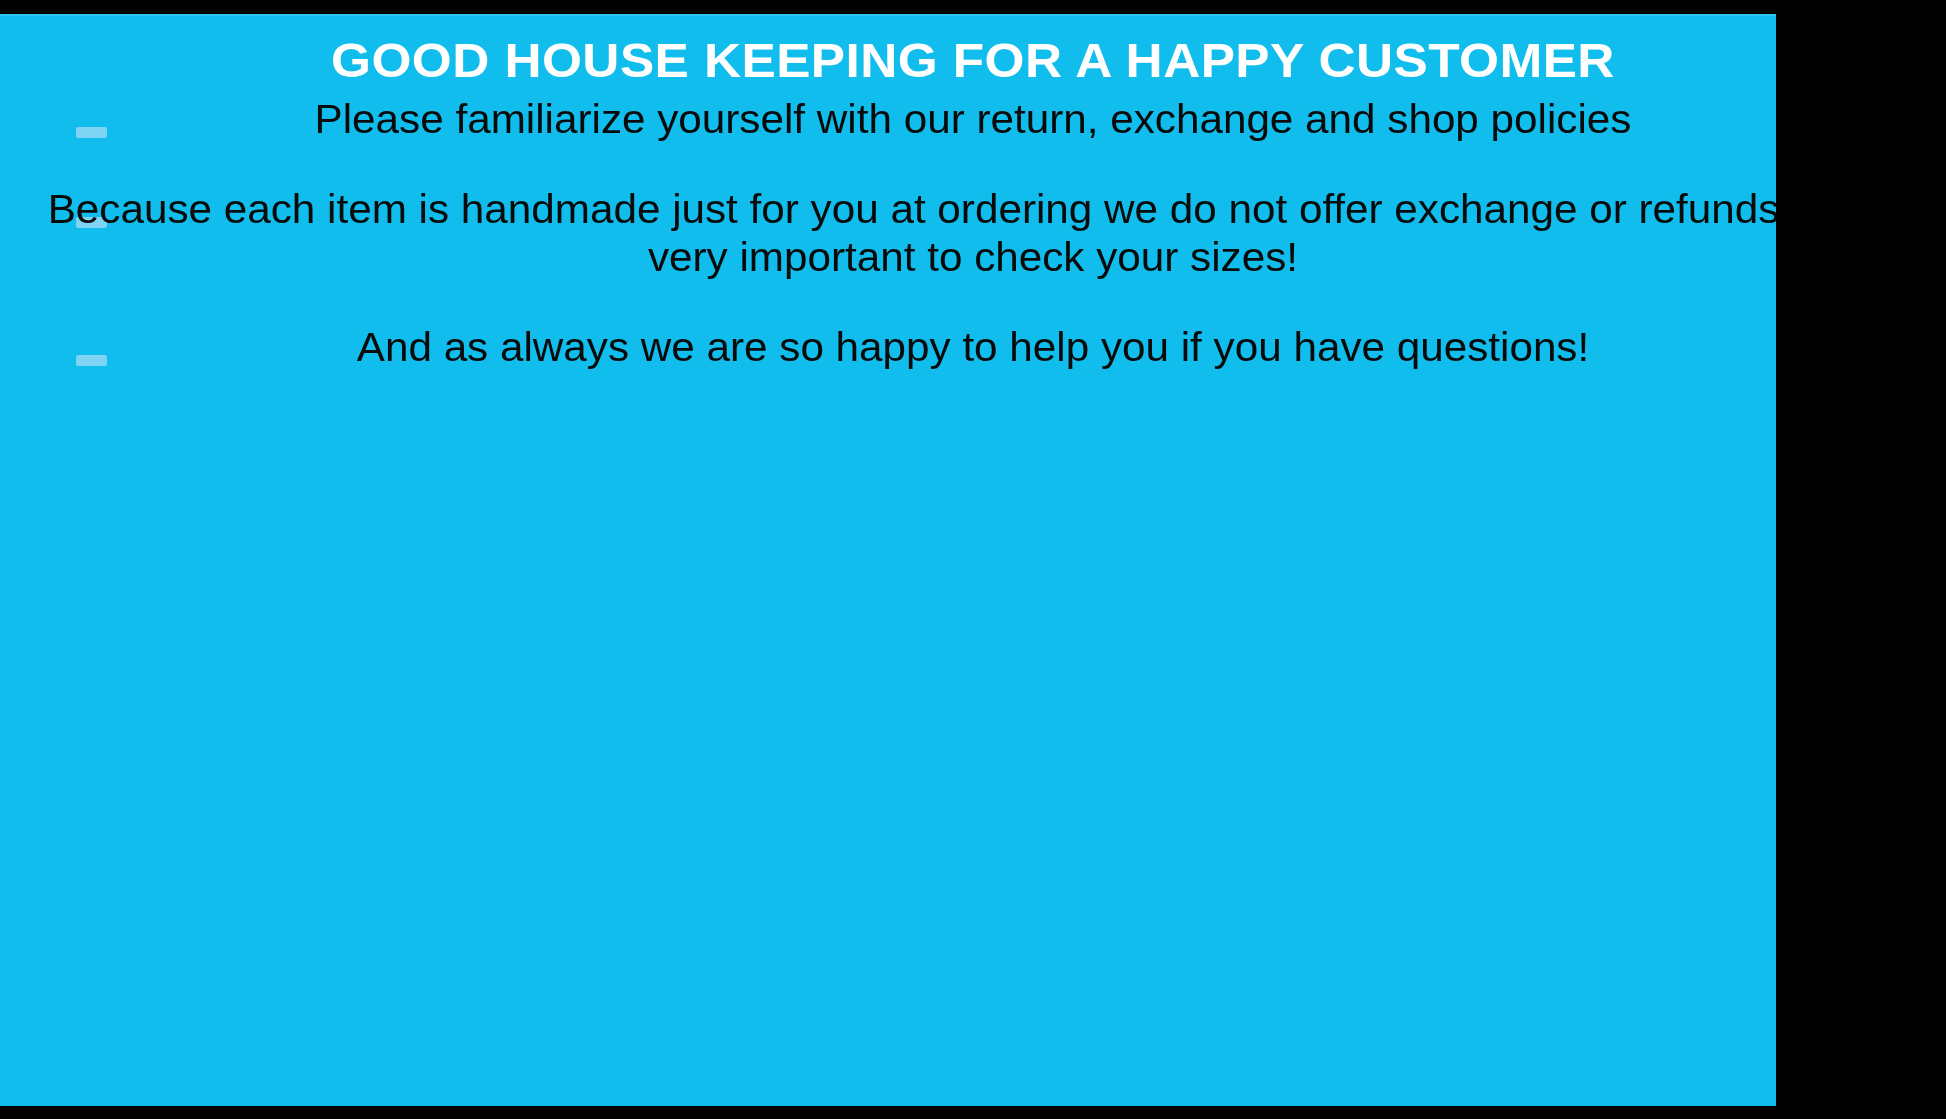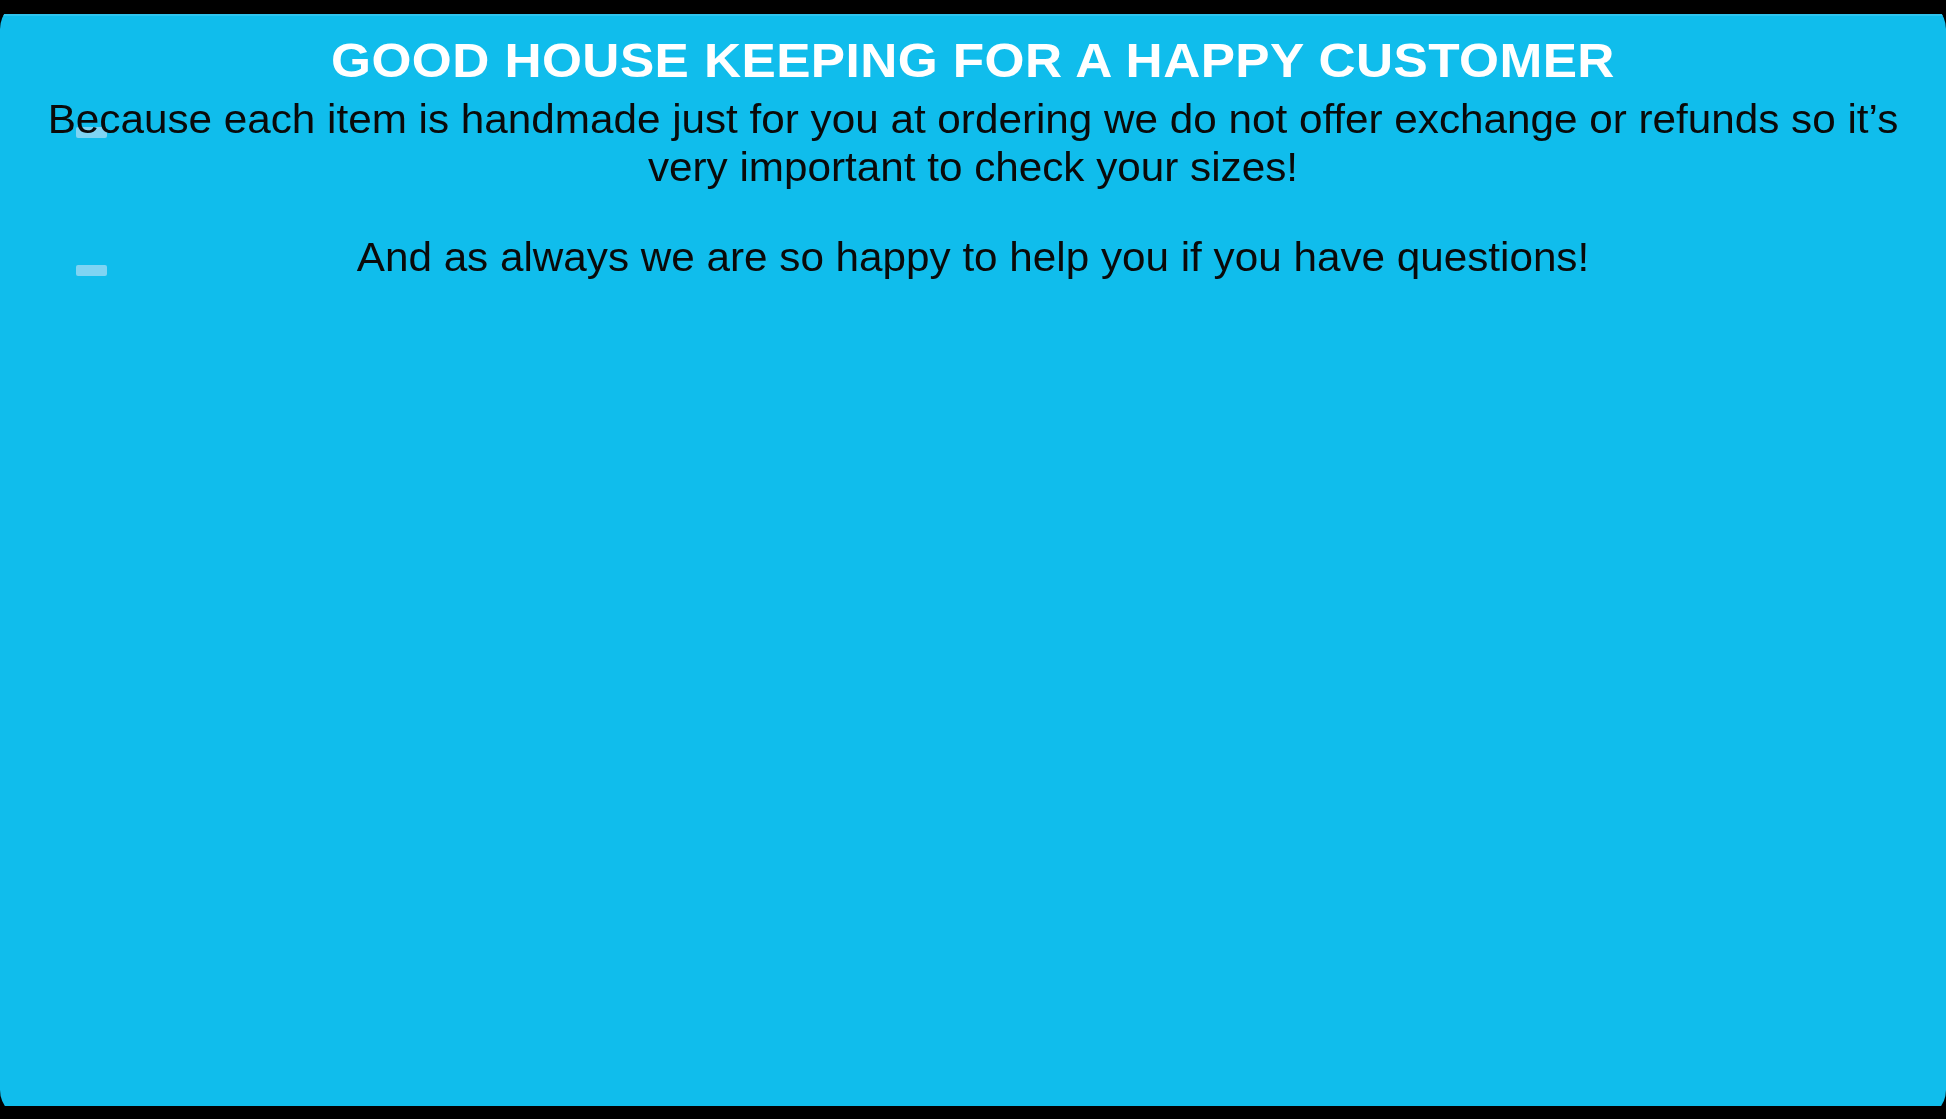--- a/index.html
+++ b/index.html
@@ -3,26 +3,25 @@
 <meta charset="utf-8">
 <title>Good House Keeping Slide</title>
 <style>
   html, body {
     margin: 0;
     padding: 0;
     background: #000000;
   }
   #slide-root {
     position: relative;
-    width: 1946px;
+    width: 1776px;
     height: 1119px;
     overflow: hidden;
     background: #000000;
     font-family: "Liberation Sans", sans-serif;
-    border-radius: 29px;
   }
   .letterbox {
     position: absolute;
     left: 0;
     width: 1946px;
     background: #000000;
     z-index: 5;
   }
   .letterbox.top { top: 0; height: 14px; }
   .letterbox.bottom { bottom: 0; height: 13px; }
@@ -107,20 +106,24 @@
 
   <div class="letterbox top"></div>
 
   <div id="slide-canvas">
 
     <div id="slide-title">GOOD HOUSE KEEPING FOR A HAPPY CUSTOMER</div>
 
     <div id="bullet-list">
 
 
+      <div class="bullet-item">
+        <span class="bullet-marker"></span>
+        <span class="bullet-text">Please familiarize yourself with our return, exchange and shop policies</span>
+      </div>
 
 
 
 
       <div class="bullet-item">
         <span class="bullet-marker"></span>
         <span class="bullet-text">Because each item is handmade just for you at ordering we do not offer exchange or refunds so it’s very important to check your sizes!</span>
       </div>
 
       <div class="bullet-item">

